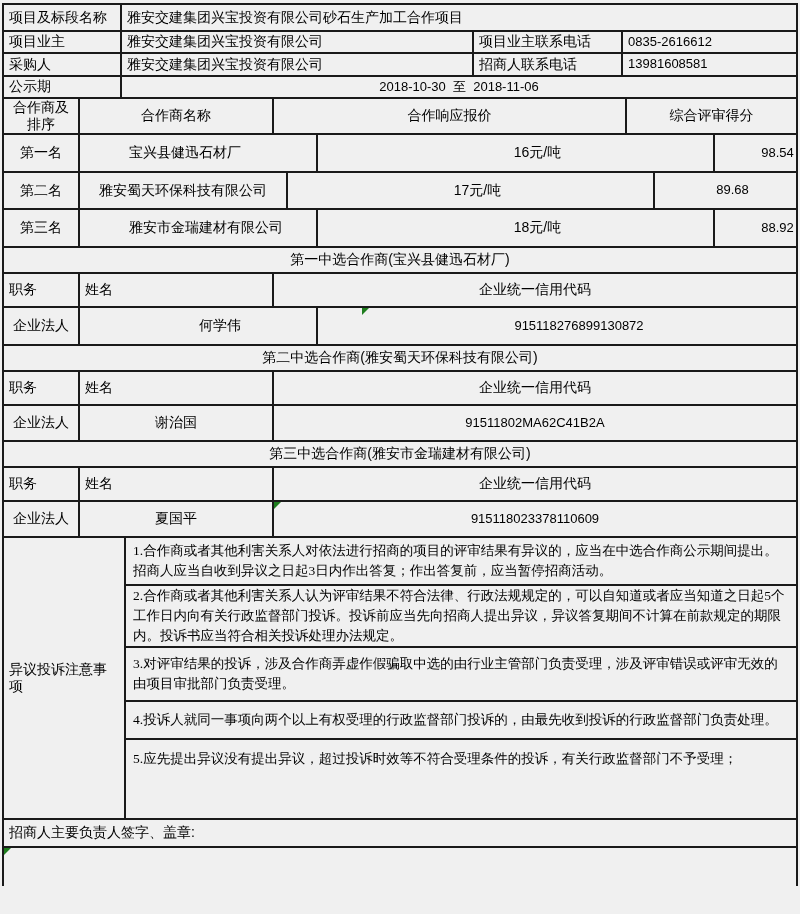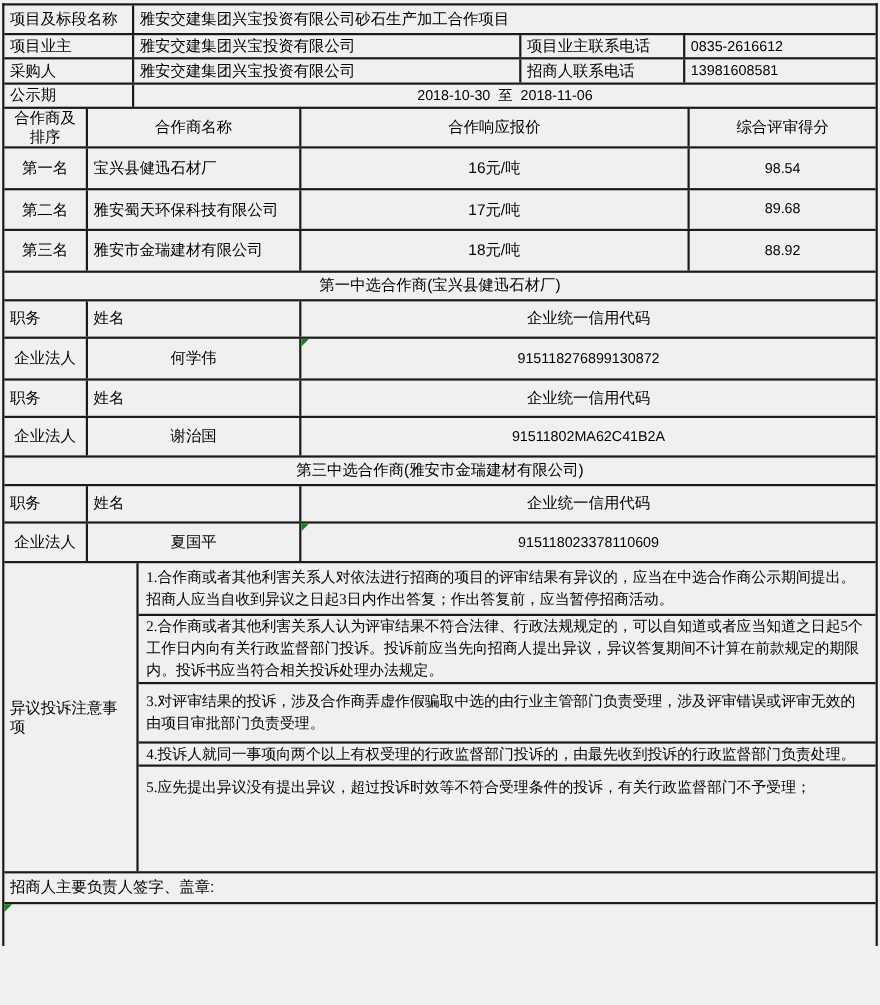--- a/index.html
+++ b/index.html
@@ -39,32 +39,32 @@
   .cell.span{grid-column:2 / -1;border-radius:11px;}
   .pre{white-space:pre;}
   .sm{font-size:13px;}
   .marker{
     position:absolute;top:0;left:0;width:0;height:0;
     border-top:7px solid var(--green);
     border-right:7px solid transparent;
   }
   
   .h27{height:27px;}.h22{height:22px;}.h23{height:23px;}.h30{height:30px;}
-  .h36{height:36px;}.h38{height:38px;}.h37{height:37px;}
+  .h36{height:36px;}.h38{height:38px;gap:44px;}.h37{height:37px;gap:14px;}
   .h26{height:26px;}.h34{height:34px;}.h28{height:28px;}
   .notice-block{height:282px;}
   .notice-items{display:flex;flex-direction:column;}
   .notice-item{
     flex:0 0 auto;display:flex;align-items:center;
     border-bottom:2px solid var(--bc);
     padding:2px 7px;font-size:13.5px;line-height:20px;font-family:Liberation Serif, serif;
   }
   .notice-item:last-child{border-bottom:none;}
   .ni1{height:48px;}.ni2{height:62px;}.ni3{height:54px;}
-  .ni4{height:21px;}.ni5{height:38px;}.ni6{height:42px;}
+  .ni4{height:38px;}.ni5{height:38px;}.ni6{height:42px;}
   .footnote{
     height:38px;position:relative;
     padding:3px 8px 0 18px;
     font-size:13.5px;line-height:19px;white-space:pre-wrap;
   }
 </style>
 </head>
 <body>
 
 <div class="sheet">
@@ -128,20 +128,23 @@
   </div>
   <div class="row g-winner h38">
     <div class="cell center">企业法人</div>
     <div class="cell center">何学伟</div>
     <div class="cell center sm">
       <span class="marker"></span>
       <span>915118276899130872</span>
     </div>
   </div>
 
+  <div class="row g-full h26">
+    <div class="cell center">第二中选合作商(雅安蜀天环保科技有限公司)</div>
+  </div>
   <div class="row g-winner h34">
     <div class="cell">职务</div>
     <div class="cell">姓名</div>
     <div class="cell center">企业统一信用代码</div>
   </div>
   <div class="row g-winner h36">
     <div class="cell center">企业法人</div>
     <div class="cell center">谢治国</div>
     <div class="cell center sm">91511802MA62C41B2A</div>
   </div>

